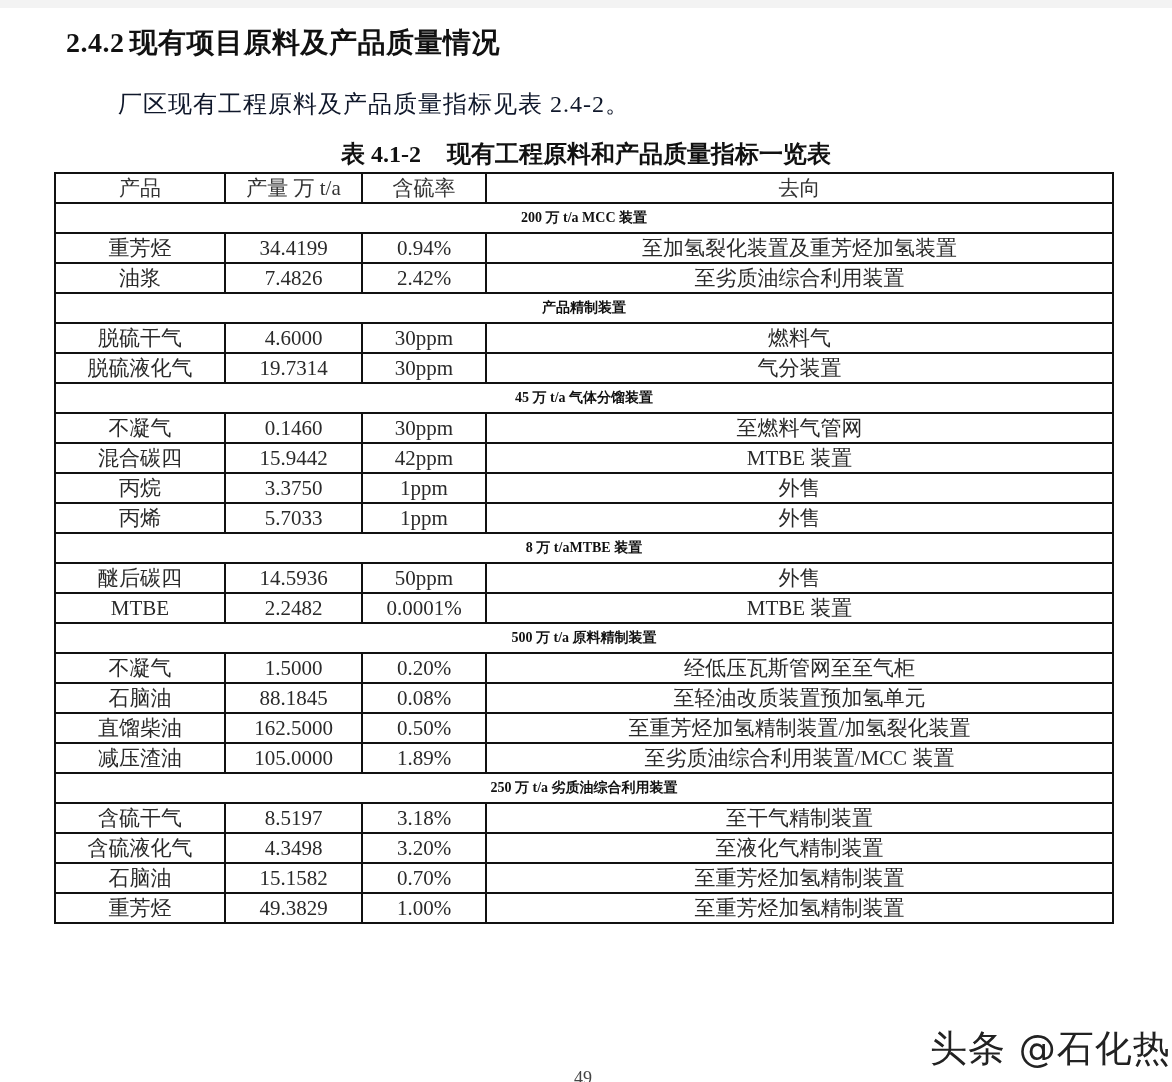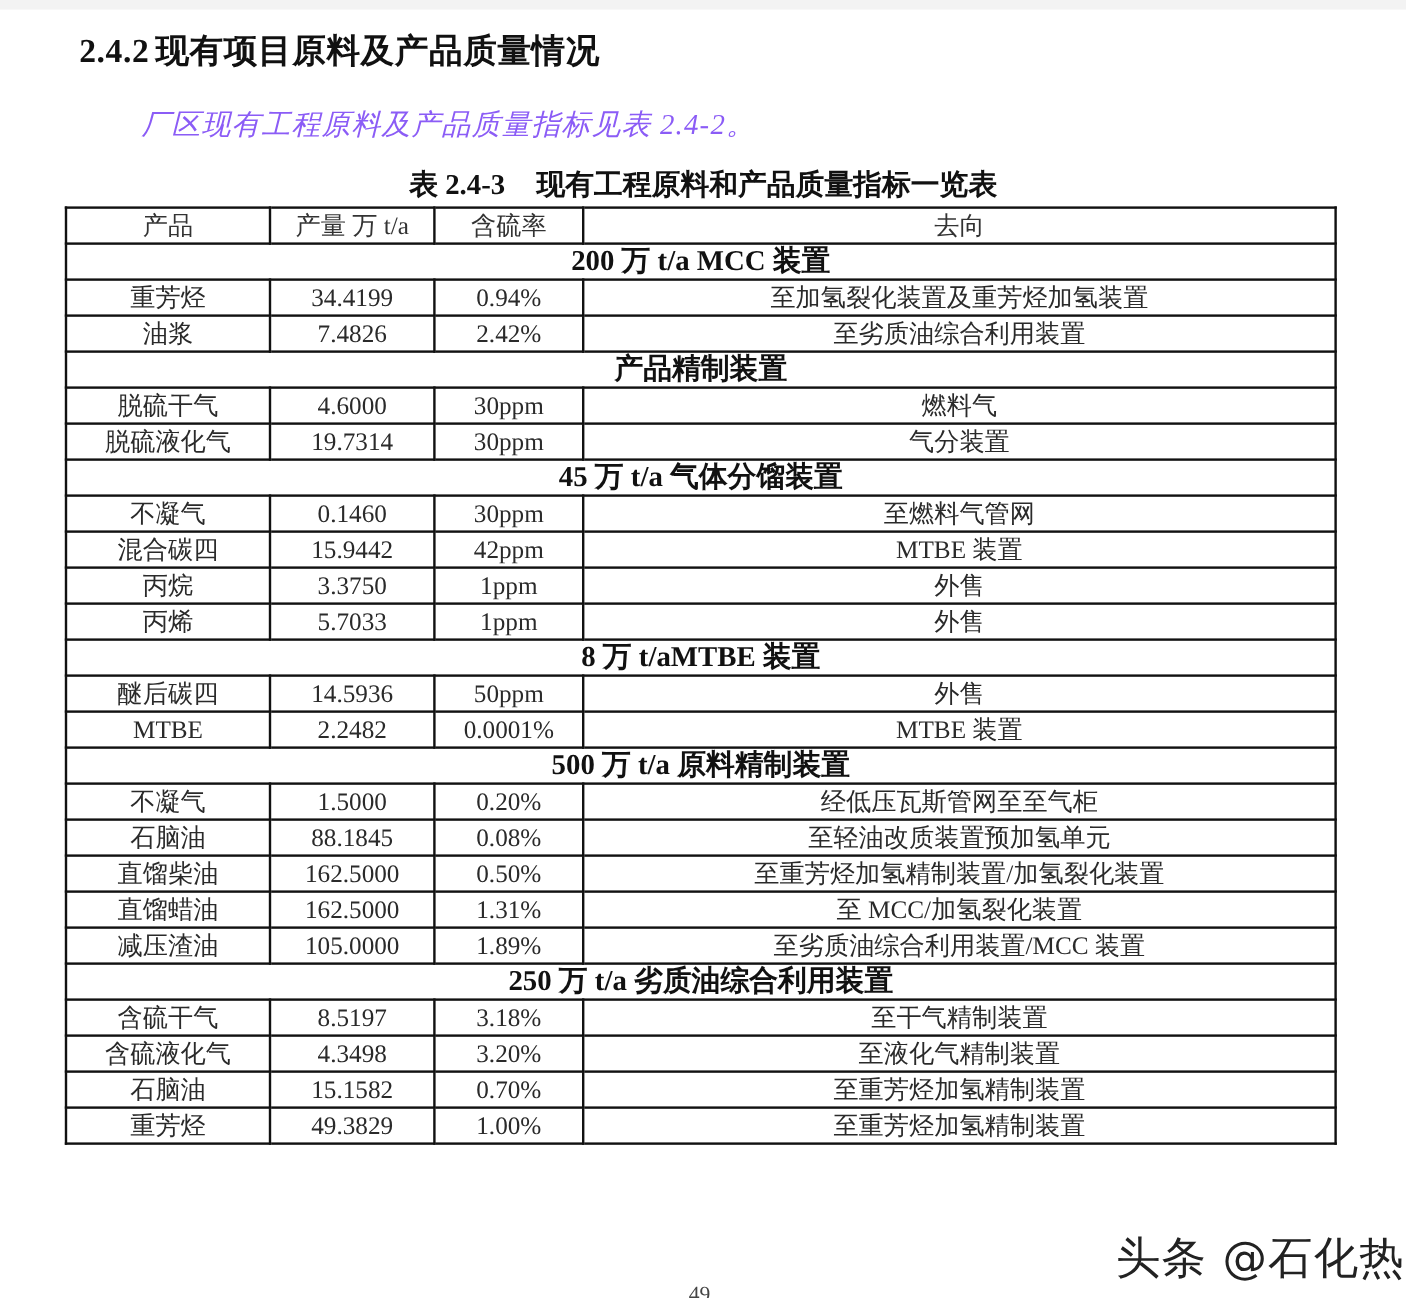--- a/index.html
+++ b/index.html
@@ -7,59 +7,59 @@
     width:1172px; height:1082px; background:#ffffff; position:relative; overflow:hidden;
     font-family: "Liberation Serif", "DejaVu Serif", serif; color:#1a1a1a;
   }
   .topband { position:absolute; left:0; top:0; width:1172px; height:8px; background:#f3f3f3; }
   .heading {
     position:absolute; left:66px; top:24px; font-size:28px; font-weight:bold; color:#111;
     letter-spacing:0.5px; white-space:nowrap;
   }
   .heading .num { margin-right:5px; }
   .intro {
-    position:absolute; left:118px; top:88px; font-size:24px; color:#8b5cf6; white-space:nowrap; letter-spacing:1px;font-style:italic;
+    position:absolute; left:118px; top:88px; font-size:24px; color:#0f172a; white-space:nowrap; letter-spacing:1px;
   }
   .caption {
     position:absolute; left:0; width:1172px; top:138px; text-align:center; font-size:24px; font-weight:bold; color:#111;
     white-space:nowrap; padding-left:0;
   }
   .caption .cnum { margin-right:26px; }
   table.data {
     position:absolute; left:54px; top:172px; width:1060px; border-collapse:collapse;
     font-size:21px;
   }
   table.data td, table.data th {
     border:2px solid #111; text-align:center; height:28px; padding:0 2px; font-weight:normal;
     color:#2a2a2a; white-space:nowrap; line-height:28px;
   }
   table.data th { color:#333; }
   col.c1 { width:170px; } col.c2 { width:137px; } col.c3 { width:124px; } col.c4 { width:627px; }
-  tr.section td { font-weight:bold; color:#111; font-size:24px; }
+  tr.section td { font-weight:bold; color:#111; font-size:14px; }
   .watermark {
     position:absolute; left:930px; top:1024px; font-size:37px; color:#222; white-space:nowrap;
     font-family: "DejaVu Sans", sans-serif; letter-spacing:1px; text-shadow:0 0 2px #fff;
   }
   .pagenum {
     position:absolute; left:574px; top:1068px; font-size:18px; color:#444;
   }
 </style>
 </head>
 <body>
 
 <div class="topband"></div>
 
 <div class="heading">
   <span class="num">2.4.2</span><span>现有项目原料及产品质量情况</span>
 </div>
 
 <div class="intro">厂区现有工程原料及产品质量指标见表 2.4-2。</div>
 
 <div class="caption">
-  <span class="cnum">表 2.4-3</span><span>现有工程原料和产品质量指标一览表</span>
+  <span class="cnum">表 4.1-2</span><span>现有工程原料和产品质量指标一览表</span>
 </div>
 
 <table class="data">
   <colgroup>
       <col class="c1">
       <col class="c2">
       <col class="c3">
       <col class="c4">
     </colgroup>
   <thead>
@@ -163,26 +163,20 @@
         <td>0.08%</td>
         <td>至轻油改质装置预加氢单元</td>
       </tr>
     <tr>
         <td>直馏柴油</td>
         <td>162.5000</td>
         <td>0.50%</td>
         <td>至重芳烃加氢精制装置/加氢裂化装置</td>
       </tr>
     <tr>
-        <td>直馏蜡油</td>
-        <td>162.5000</td>
-        <td>1.31%</td>
-        <td>至 MCC/加氢裂化装置</td>
-      </tr>
-    <tr>
         <td>减压渣油</td>
         <td>105.0000</td>
         <td>1.89%</td>
         <td>至劣质油综合利用装置/MCC 装置</td>
       </tr>
 
     <tr class="section">
         <td colspan="4">250 万 t/a 劣质油综合利用装置</td>
       </tr>
     <tr>

